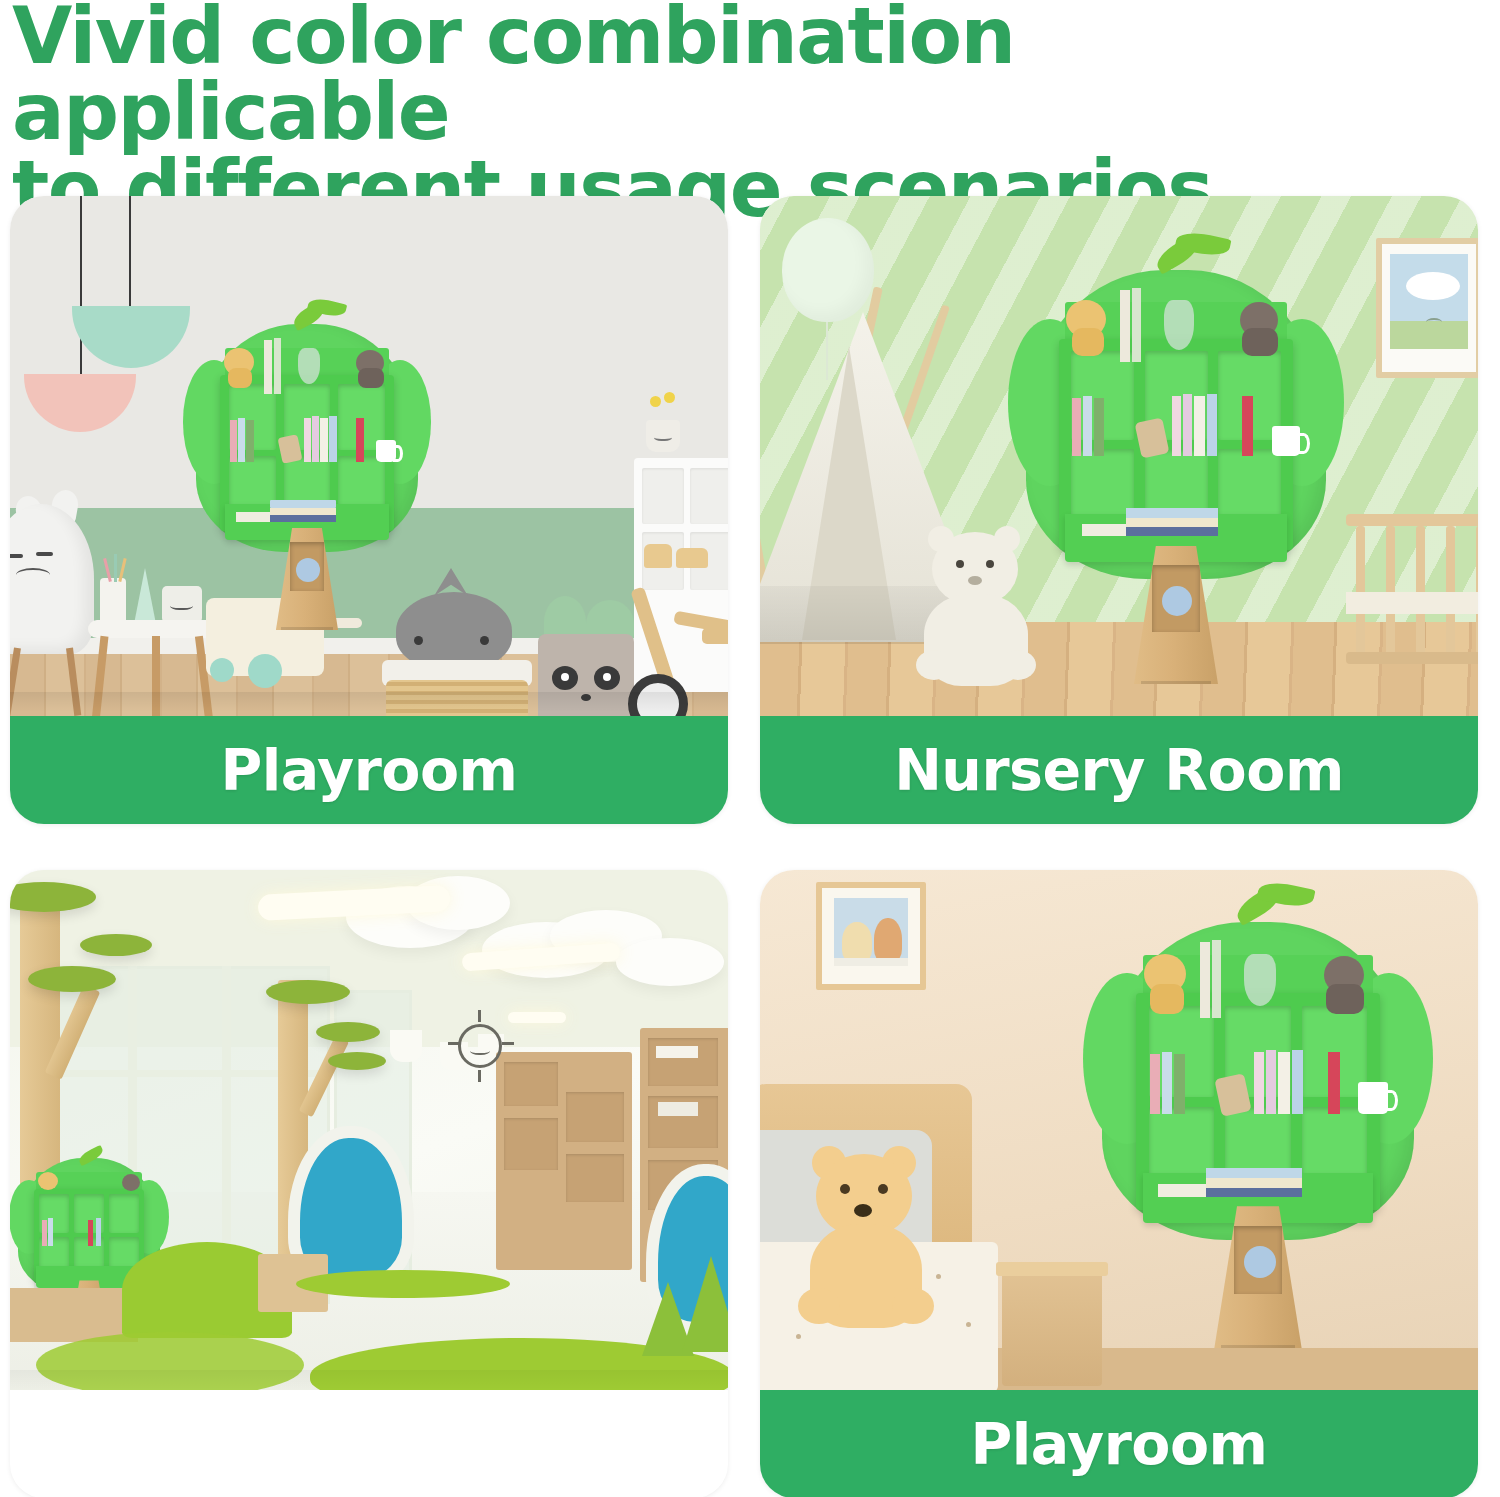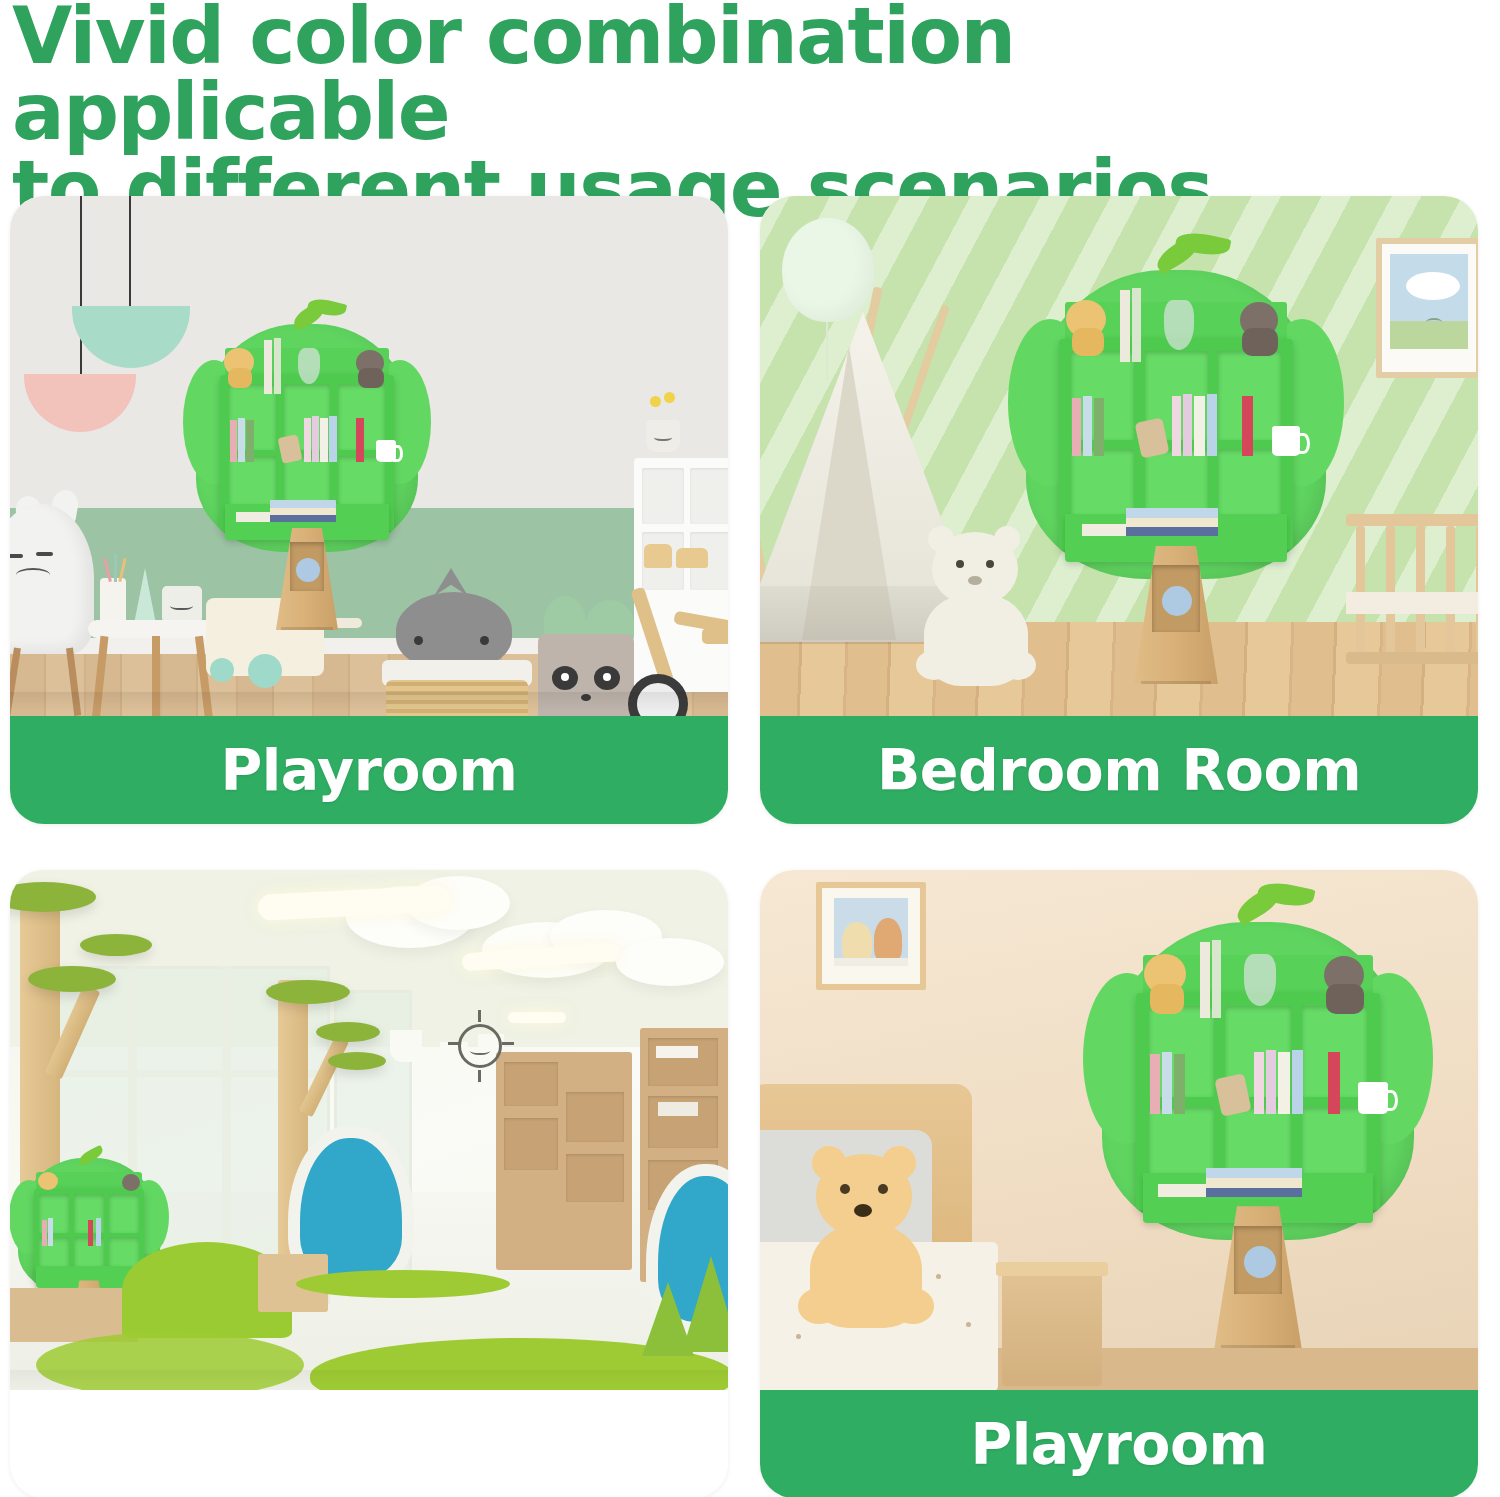--- a/index.html
+++ b/index.html
@@ -408,21 +408,21 @@
           <div class="cribbar" style="left:596px;top:330px;width:9px;height:136px;"></div>
           <div class="cribbar" style="left:626px;top:330px;width:9px;height:136px;"></div>
           <div class="cribbar" style="left:656px;top:330px;width:9px;height:136px;"></div>
           <div class="cribbar" style="left:686px;top:330px;width:9px;height:136px;"></div>
           <div class="cribbar" style="left:716px;top:330px;width:9px;height:136px;"></div>
           <div class="sm" style="left:586px;top:396px;width:148px;height:22px;background:#F2EDE0;"></div>
           <div class="sm" style="left:586px;top:456px;width:148px;height:12px;background:#D9BA8B;border-radius:4px;"></div>
         </div>
       </div>
       <div class="bar">
-        <span>Bedroom Room</span>
+        <span>Nursery Room</span>
       </div>
     </div>
   </div>
 
   <div class="cell c2">
     <div class="card">
       <div class="photo">
         <div class="sc">
           <div class="p2-bg"></div>
           <div class="p2-ceil"></div>

